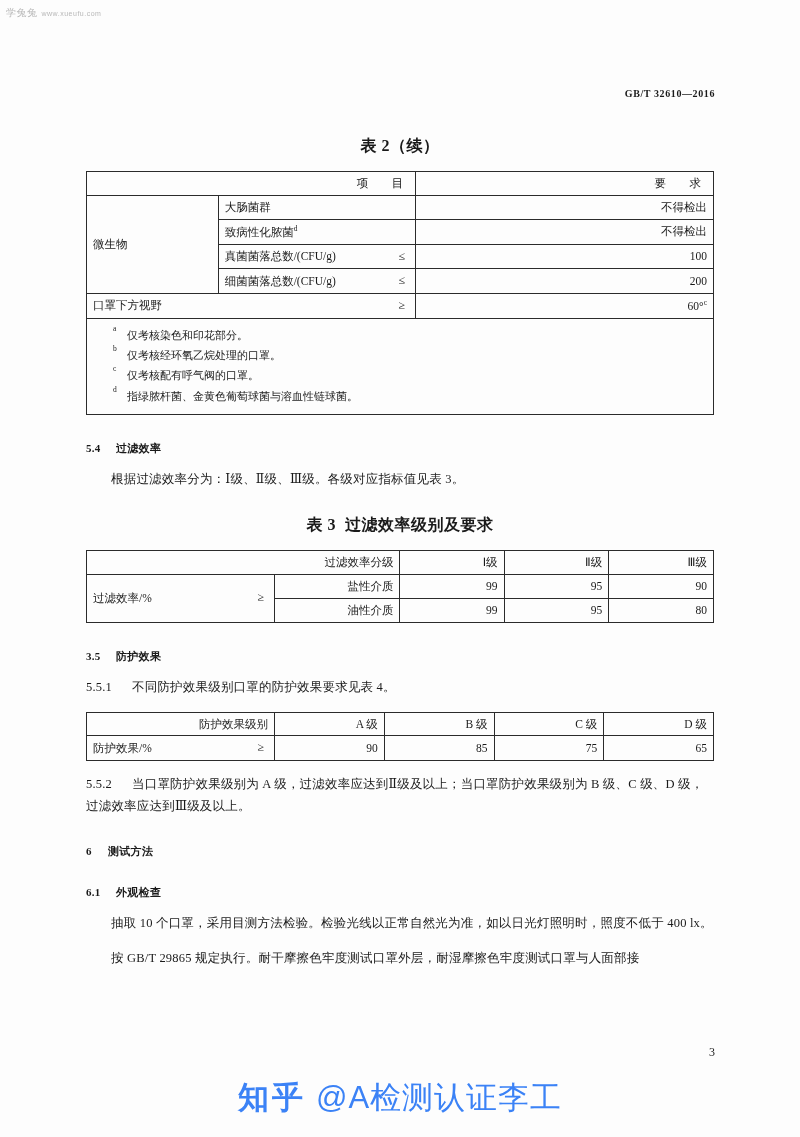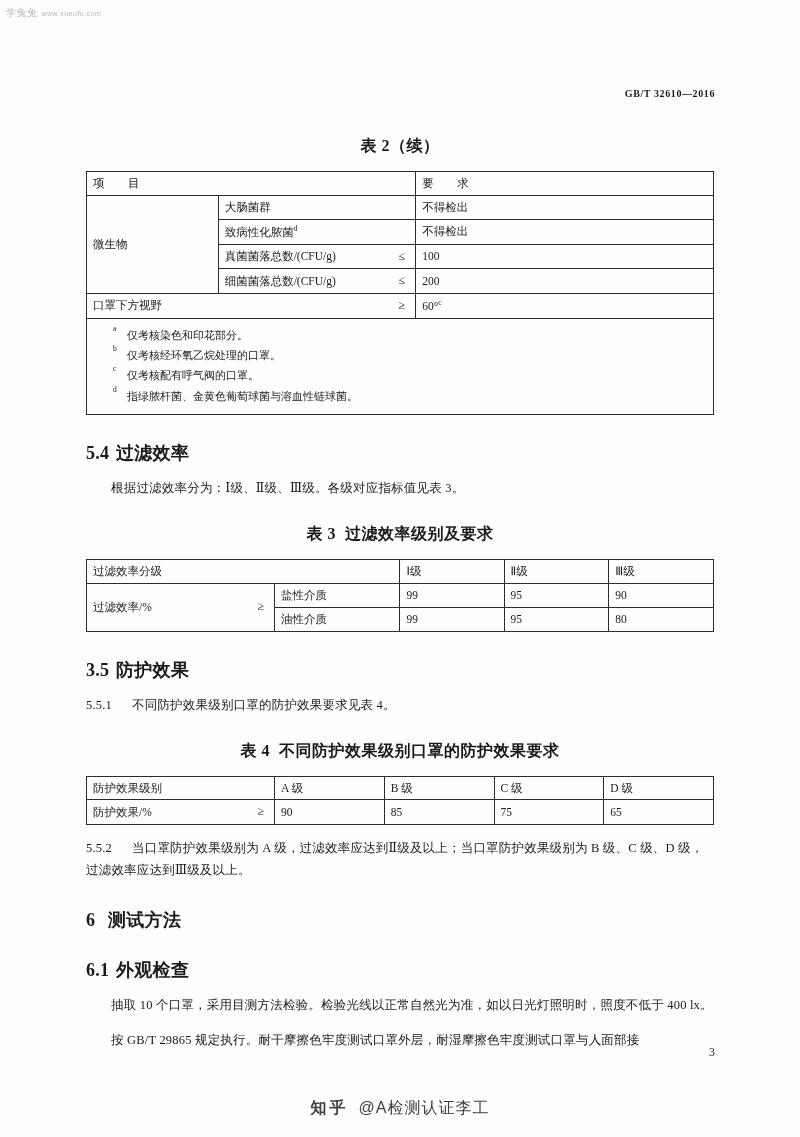--- a/index.html
+++ b/index.html
@@ -33,22 +33,22 @@
   }
   .wm-top .wm-cn { font-size: 10px; }
   .wm-top .wm-url { margin-left: 4px; font-size: 7px; }
 
   .wm-bottom {
     position: absolute;
     left: 0;
     right: 0;
     bottom: 18px;
     text-align: center;
-    color: #404040;
-    font-size: 16px;
+    color: #3b82f6;
+    font-size: 31px;
     font-family: "Liberation Sans", sans-serif;
     letter-spacing: 1px;
     user-select: none;
   }
   .wm-bottom .zh-logo { font-weight: bold; margin-right: 10px; letter-spacing: 3px; }
 
   
   .doc-header {
     position: absolute;
     top: 88px;
@@ -82,21 +82,21 @@
     font-size: 11.5px;
     table-layout: fixed;
   }
   table.std td, table.std th {
     border: 1px solid #2b2b2b;
     padding: 4px 6px;
     font-weight: normal;
     vertical-align: middle;
     line-height: 1.3;
   }
-  table.std .ctr { text-align: left; }
+  table.std .ctr { text-align: right; }
   table.std .lft { text-align: left; }
   .outer-top { border-top-width: 1.6px !important; }
   .outer-bot { border-bottom-width: 1.6px !important; }
 
   .hdr-spaced { letter-spacing: 6px; padding-left: 6px; }
 
   .cell-flex {
     display: flex;
     justify-content: space-between;
     align-items: center;
@@ -116,21 +116,21 @@
   .note-row .marker {
     width: 14px;
     flex: 0 0 14px;
     font-size: 7.5px;
     vertical-align: super;
     position: relative;
     top: -3px;
   }
 
   h3.sec {
-    font-size: 18px;
+    font-size: 11px;
     font-weight: bold;
     margin: 26px 0 0 0;
     letter-spacing: .3px;
   }
   h3.sec .num { display: inline-block; min-width: 30px; }
   h3.sec.big .num { min-width: 22px; }
 
   p.para {
     font-size: 12.5px;
     margin: 13px 0 0 0;
@@ -303,23 +303,20 @@
     </table>
 
     <h3 class="sec">
       <span class="num">3.5</span><span>防护效果</span>
     </h3>
 
     <p class="para noind">
       <span class="lead">5.5.1</span><span>不同防护效果级别口罩的防护效果要求见表 4。</span>
     </p>
 
-    <div class="tbl-caption cap-above">
-      <span>表 4</span><span class="cap-gap"></span><span>不同防护效果级别口罩的防护效果要求</span>
-    </div>
 
     <table class="std tbl-block">
       <colgroup>
         <col style="width:30%">
         <col style="width:17.5%">
         <col style="width:17.5%">
         <col style="width:17.5%">
         <col style="width:17.5%">
       </colgroup>
       <tbody>

